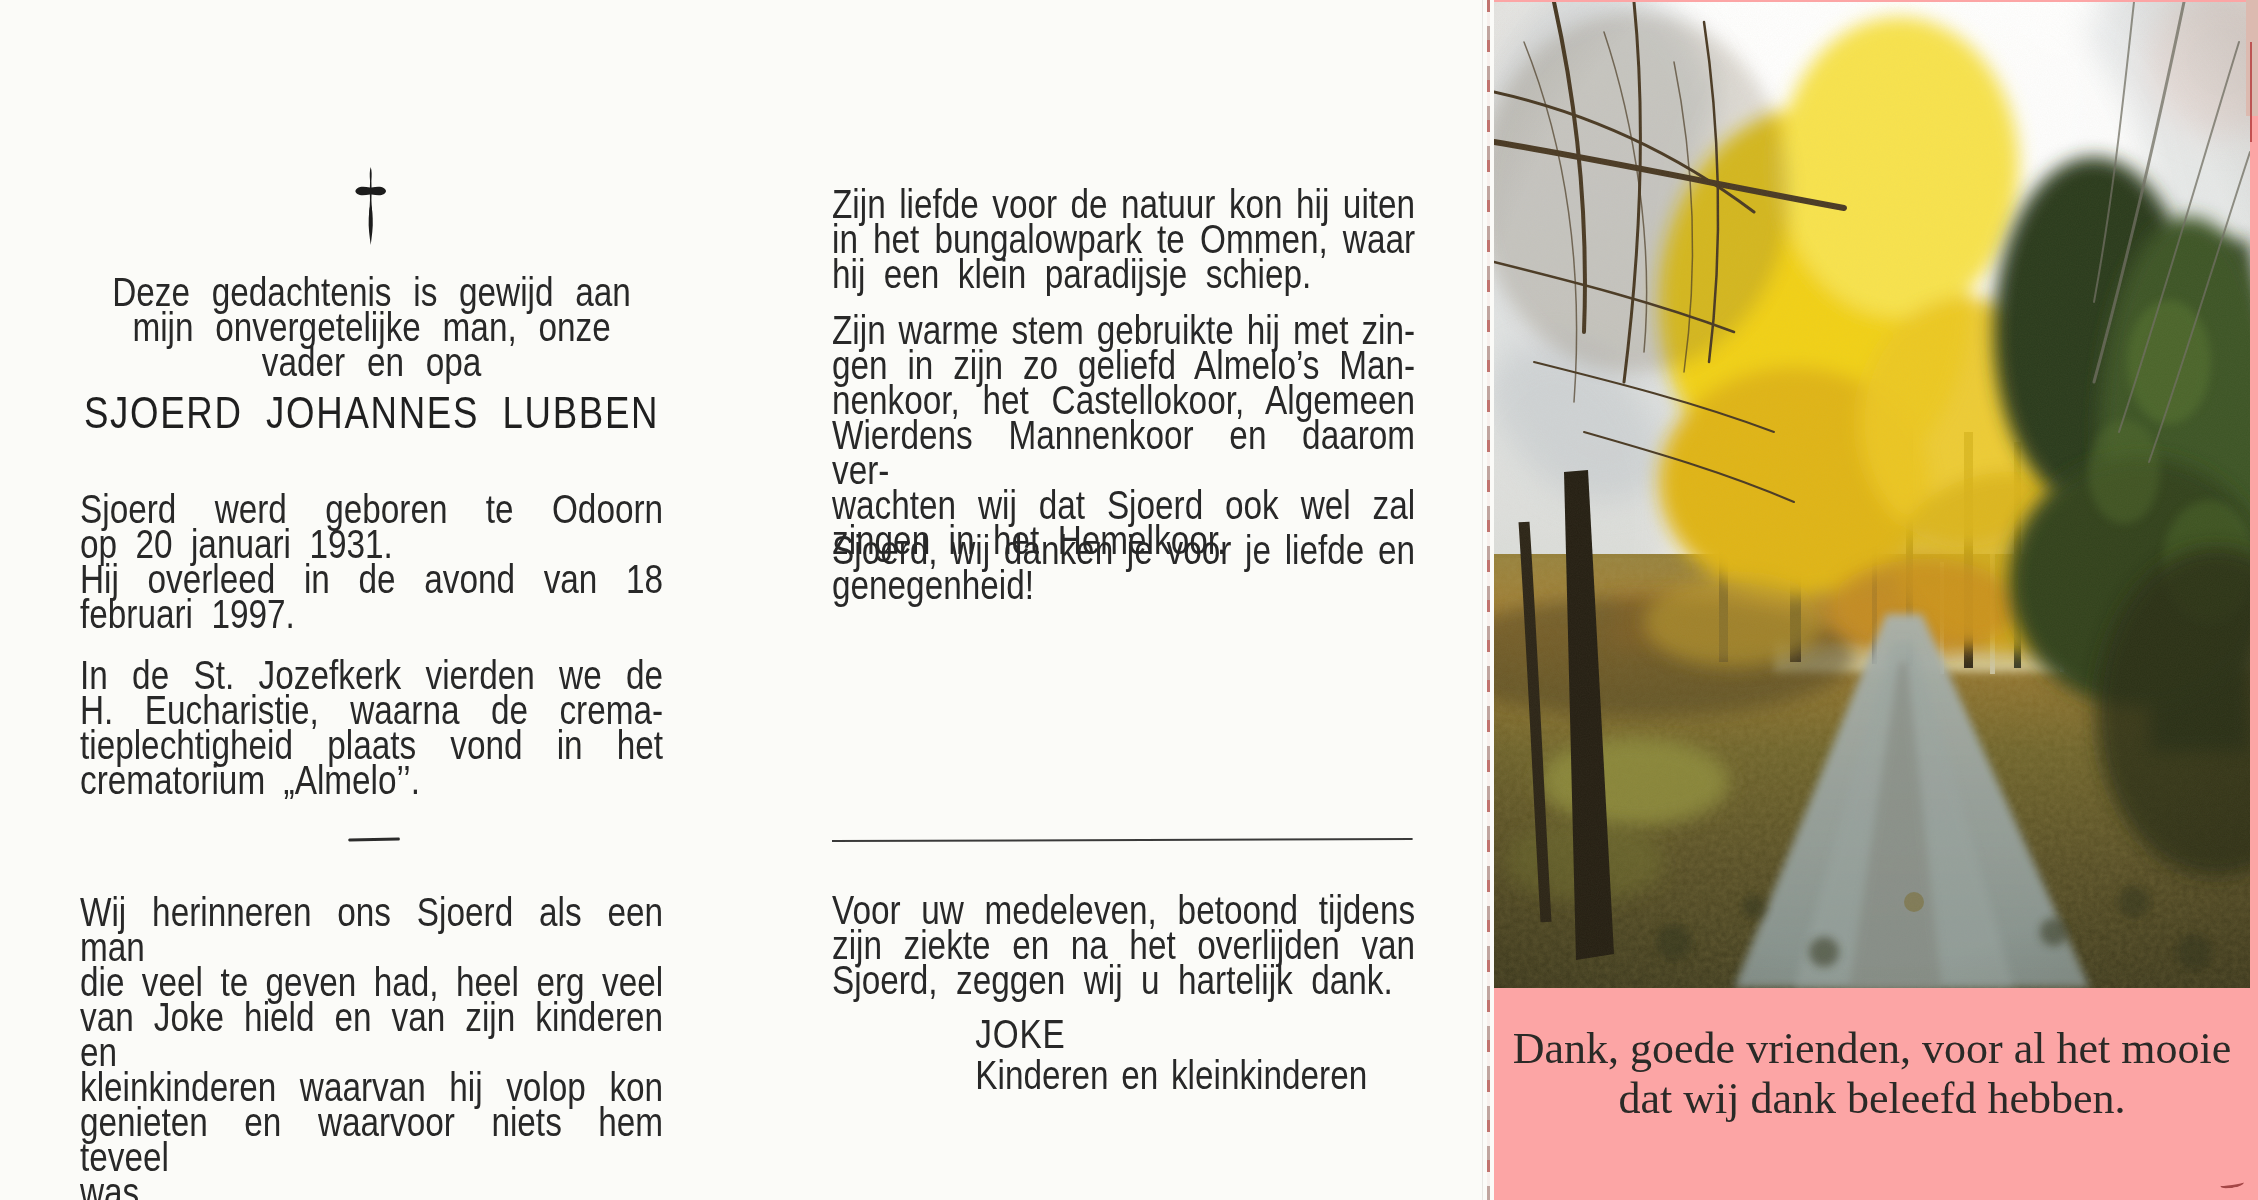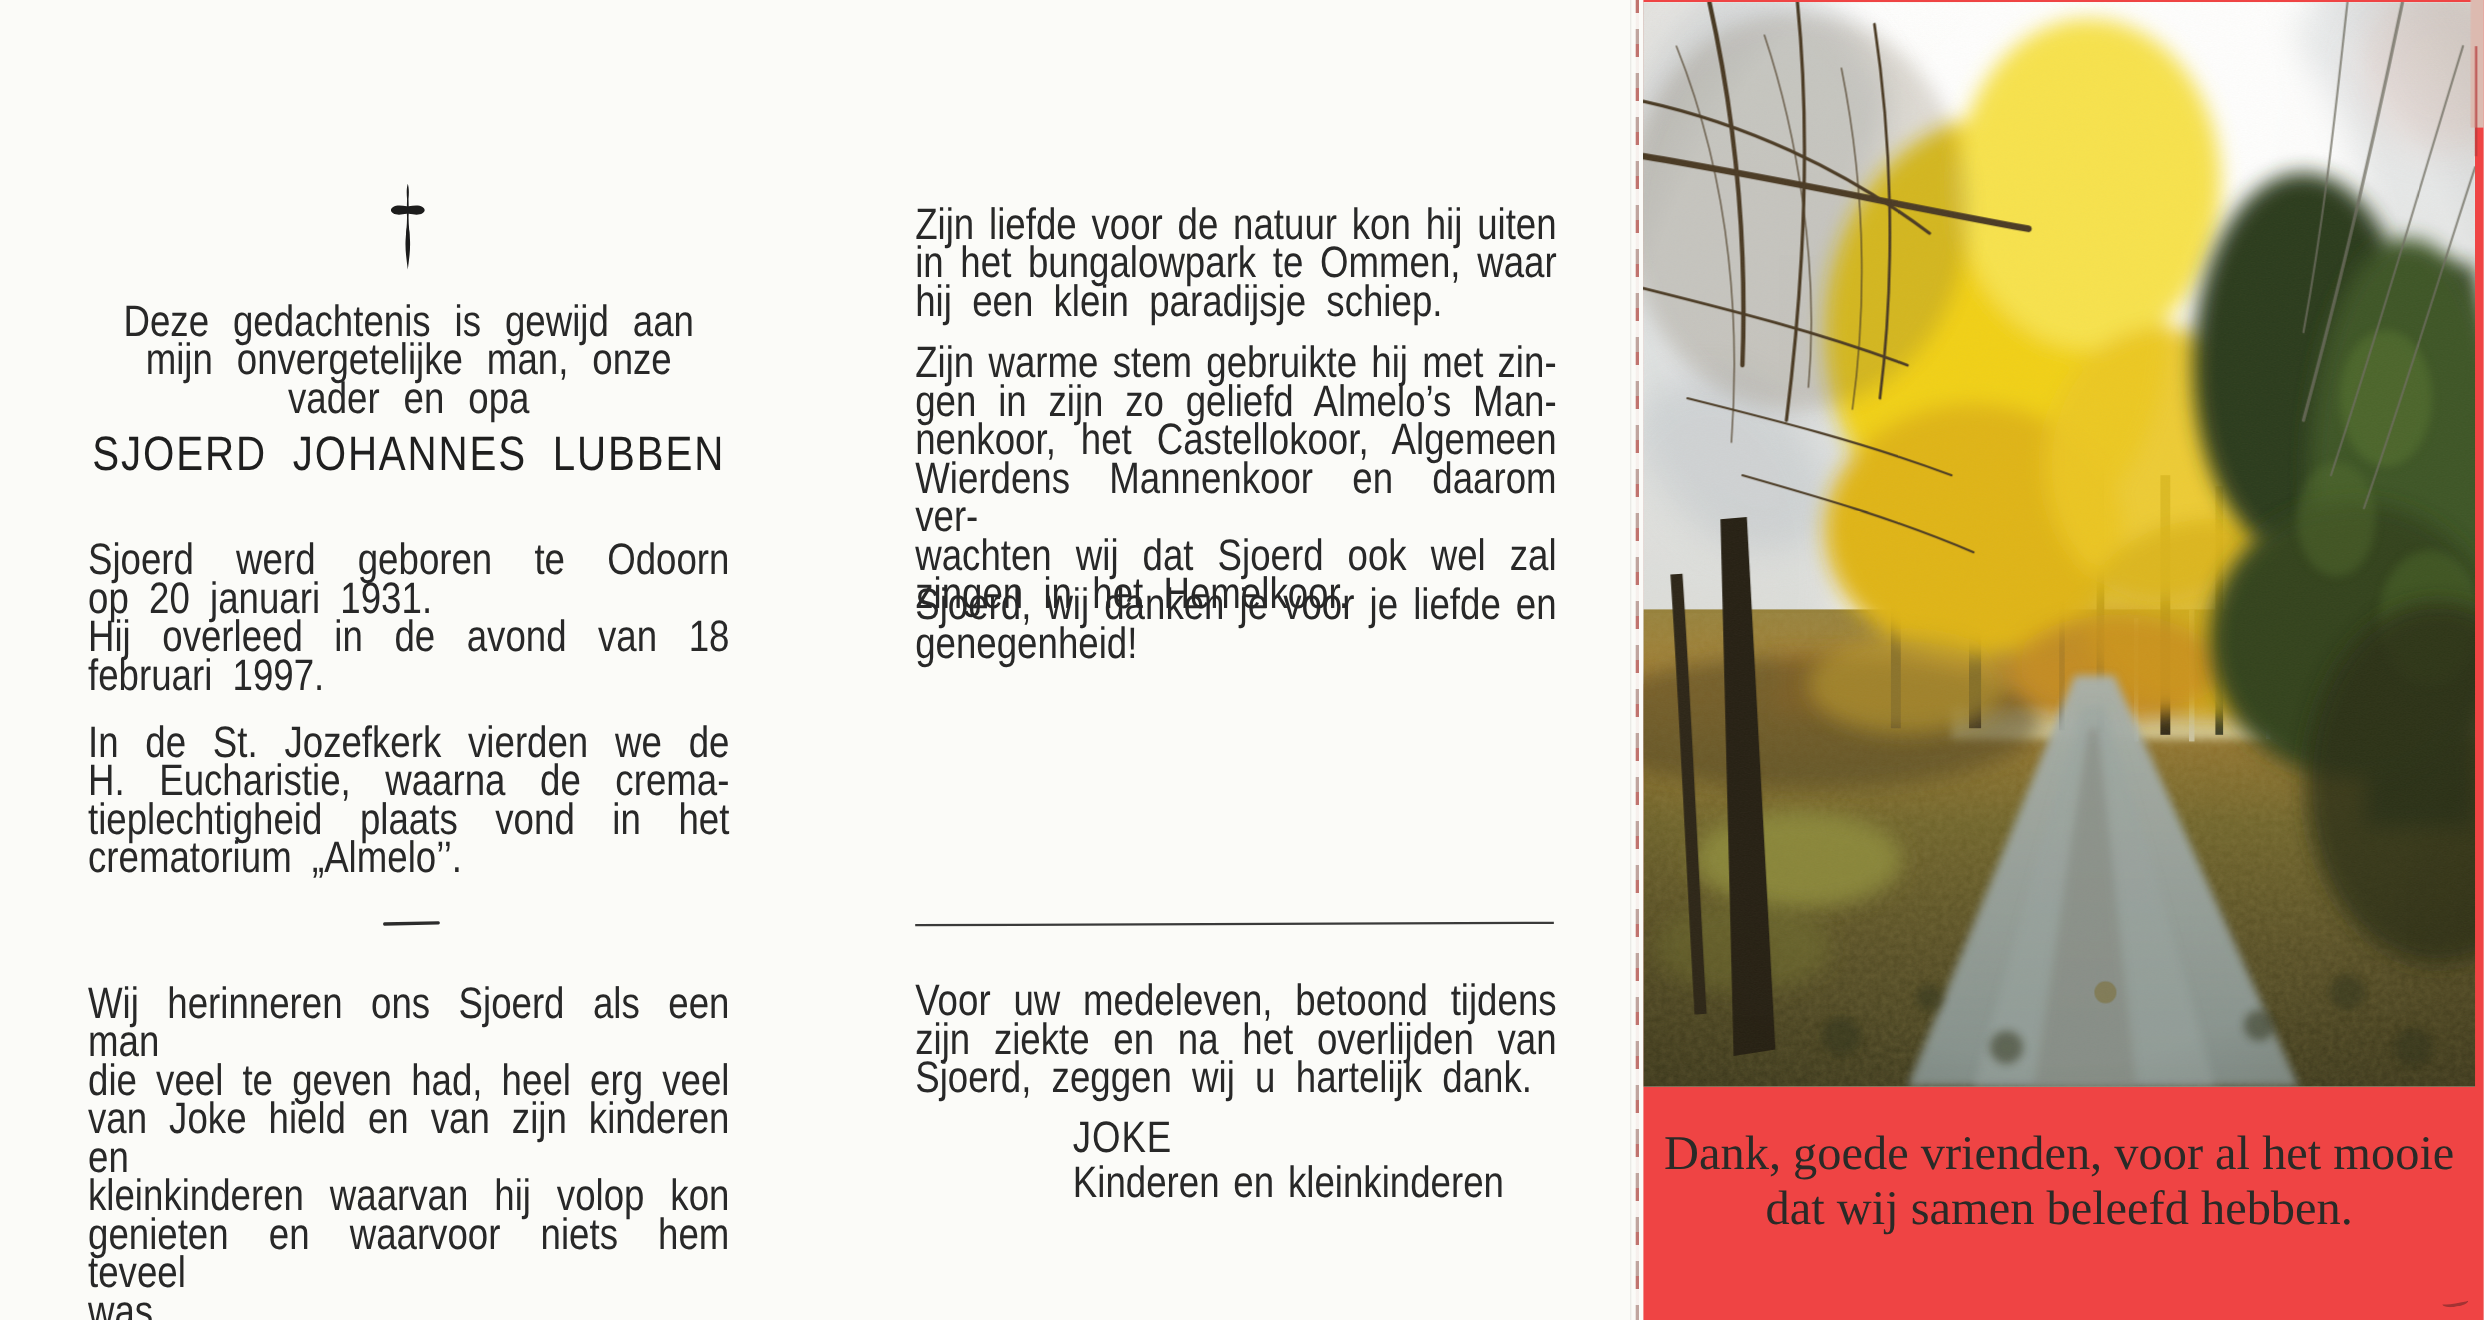--- a/index.html
+++ b/index.html
@@ -25,21 +25,21 @@
   .dash-divider{
     position:absolute;background:#2c2c2c;height:3px;border-radius:2px;
     transform:rotate(-1deg);
   }
   .line-divider{
     position:absolute;background:#3a3a3a;height:2px;
     transform:rotate(-0.18deg);
   }
   .sig{position:absolute;white-space:nowrap;}
   
-  .right-card{position:absolute;left:1494px;top:0;width:764px;height:1200px;background:#ef4444;}
+  .right-card{position:absolute;left:1494px;top:0;width:764px;height:1200px;background:#fca5a5;}
   .photo{position:absolute;left:0;top:2px;width:756px;height:986px;display:block;background:#f3f2ec;}
   .caption{
     position:absolute;left:0;top:1024px;width:756px;text-align:center;
     font-family:"Liberation Serif", serif;font-size:44px;line-height:50px;color:#2a2a27;
   }
   
   .fold-line{
     position:absolute;left:1487px;top:0;width:3px;height:1200px;
     background:repeating-linear-gradient(to bottom,
       rgba(168,58,52,.70) 0 12px, rgba(168,58,52,.06) 12px 26px,
@@ -280,21 +280,21 @@
       <circle cx="700" cy="950" r="18" filter="url(#b4)"></circle>
       <circle cx="420" cy="900" r="10" fill="#7a6c30"></circle>
     </g>
 
     <rect x="0" y="0" width="756" height="986" fill="url(#vig)"></rect>
     <rect x="0" y="0" width="756" height="986" filter="url(#grain)" opacity="0.12"></rect>
   </svg>
 
   <div class="caption">
     <div>Dank, goede vrienden, voor al het mooie</div>
-    <div>dat wij samen beleefd hebben.</div>
+    <div>dat wij dank beleefd hebben.</div>
   </div>
 </div>
 
 <div class="card-edge"></div>
 <div class="fold-line"></div>
 <div class="pink-strip"></div>
 <div class="red-dash"></div>
 <div class="corner-mark"></div>
 
 </body></html>

